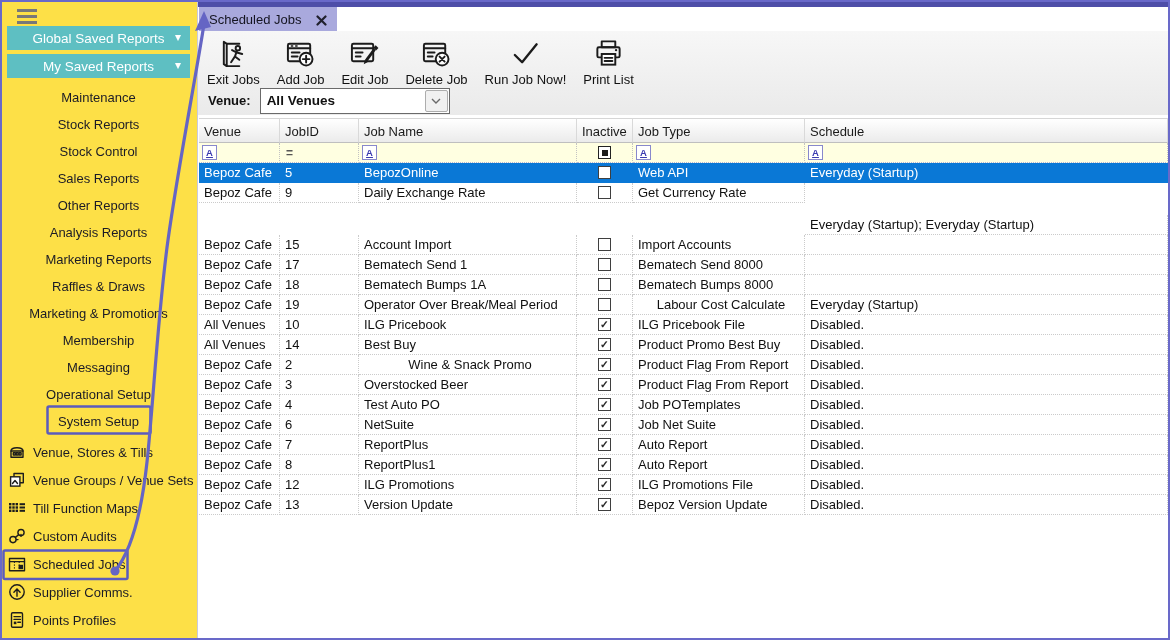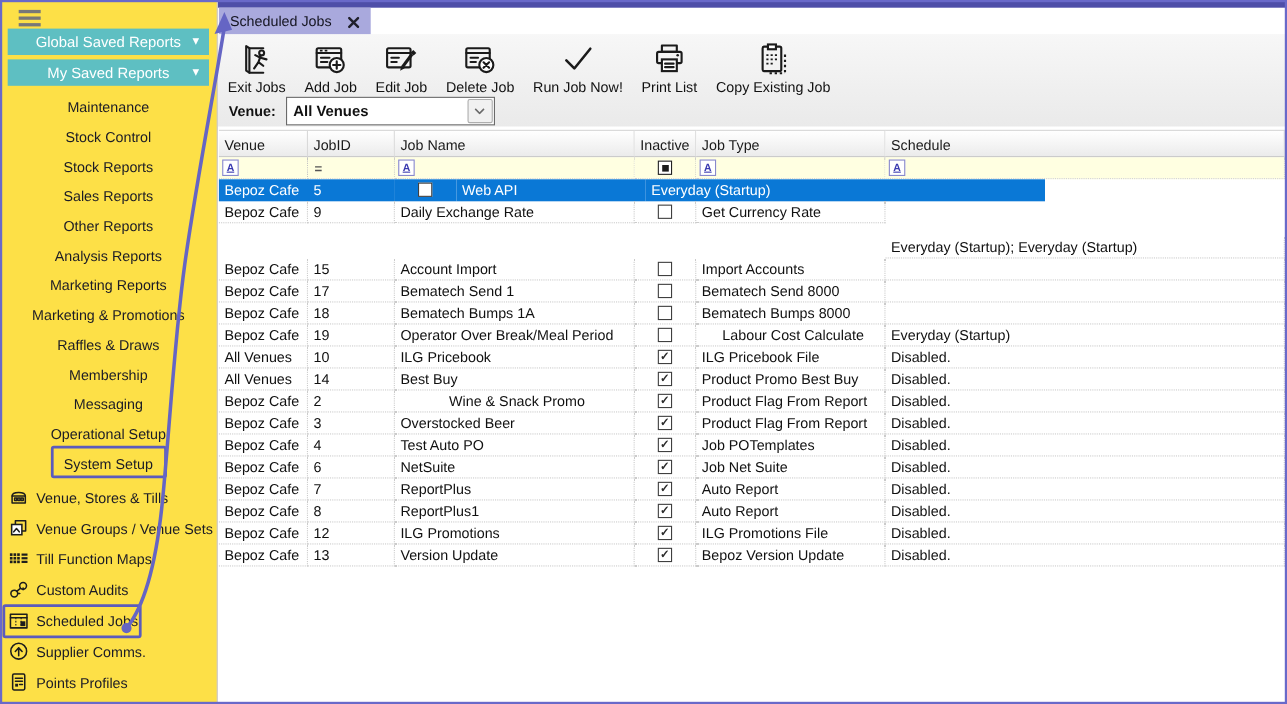--- a/index.html
+++ b/index.html
@@ -79,28 +79,28 @@
     <div class="teal-bar" id="teal1">
       <span>Global Saved Reports</span>
       <span class="caret">▾</span>
     </div>
     <div class="teal-bar" id="teal2">
       <span>My Saved Reports</span>
       <span class="caret">▾</span>
     </div>
     <nav class="report-items" id="report-items">
         <div class="report-item">Maintenance</div>
+        <div class="report-item">Stock Reports</div>
         <div class="report-item">Stock Control</div>
-        <div class="report-item">Stock Reports</div>
         <div class="report-item">Sales Reports</div>
         <div class="report-item">Other Reports</div>
         <div class="report-item">Analysis Reports</div>
         <div class="report-item">Marketing Reports</div>
+        <div class="report-item">Raffles &amp; Draws</div>
         <div class="report-item">Marketing &amp; Promotions</div>
-        <div class="report-item">Raffles &amp; Draws</div>
         <div class="report-item">Membership</div>
         <div class="report-item">Messaging</div>
         <div class="report-item">Operational Setup</div>
         <div class="report-item">System Setup</div>
       </nav>
     <div class="icon-items" id="icon-items">
         <div class="icon-item">
           <span class="ic"><svg viewBox="0 0 18 18" width="18" height="18">
               <path d="M3,8 C3,3.6 15,3.6 15,8" stroke="#1d1d1d" fill="none" stroke-width="1.4" stroke-linejoin="round" stroke-linecap="round"></path>
               <rect x="3" y="8" width="12" height="6.2" stroke="#1d1d1d" fill="none" stroke-width="1.4" stroke-linejoin="round" stroke-linecap="round"></rect>
@@ -247,31 +247,20 @@
           <svg viewBox="0 0 32 32" width="31" height="31">
             <rect x="9" y="3.5" width="14" height="6" stroke="#1b1b1b" fill="none" stroke-width="2" stroke-linejoin="round" stroke-linecap="round"></rect>
             <rect x="4.5" y="9.5" width="23" height="10.5" rx="1.5" stroke="#1b1b1b" fill="none" stroke-width="2" stroke-linejoin="round" stroke-linecap="round"></rect>
             <circle cx="23.8" cy="12.6" r="1.2" fill="#1b1b1b"></circle>
             <rect x="9" y="16.5" width="14" height="11" fill="#fff" stroke="#1b1b1b" stroke-width="2"></rect>
             <path d="M12,20.5 L20,20.5 M12,23.8 L20,23.8" stroke="#1b1b1b" fill="none" stroke-width="2" stroke-linejoin="round" stroke-linecap="round"></path>
           </svg>
         </span>
         <span class="tblabel">Print List</span>
       </div>
-      <div class="tbtn">
-        <span class="tbicon">
-          <svg viewBox="0 0 32 32" width="31" height="31">
-            <rect x="6.5" y="4.5" width="17.5" height="23" rx="1.5" stroke="#1b1b1b" fill="none" stroke-width="2" stroke-linejoin="round" stroke-linecap="round"></rect>
-            <rect x="11.5" y="2.5" width="7.5" height="4.5" fill="#fff" stroke="#1b1b1b" stroke-width="2"></rect>
-            <path d="M10,12.5 L21,12.5 M10,16.5 L21,16.5 M10,20.5 L16.5,20.5" stroke="#1b1b1b" stroke-width="1.6" stroke-dasharray="2,2" fill="none"></path>
-            <path d="M27.5,12 L27.5,29 M13,29.5 L27.5,29.5" stroke="#1b1b1b" stroke-width="2" stroke-dasharray="2.2,2.6" fill="none"></path>
-          </svg>
-        </span>
-        <span class="tblabel">Copy Existing Job</span>
-      </div>
     </div>
 
   <div class="venue-row">
     <span class="venue-label">Venue:</span>
     <div class="venue-select">
       <span class="val">All Venues</span>
       <span class="dd">
         <svg viewBox="0 0 10 6" width="10" height="6">
             <polyline points="1,1 5,5 9,1" fill="none" stroke="#6a6a6a" stroke-width="1.4"></polyline>
           </svg>
@@ -306,20 +295,21 @@
         <div class="tf" style="width: 172px;">
           <span class="filterA">A</span>
         </div>
         <div class="tf" style="width: 363px;">
           <span class="filterA">A</span>
         </div>
       </div>
       <div class="trow drow selected">
         <div class="td" style="width: 81px;">Bepoz Cafe</div>
         <div class="td" style="width: 79px;">5</div>
+        <div class="td" style="width: 218px;">BepozOnline</div>
         <div class="td center" style="width: 56px;">
           <span class="cb"></span>
         </div>
         <div class="td" style="width: 172px;">Web API</div>
         <div class="td" style="width: 363px;">Everyday (Startup)</div>
       </div>
       <div class="trow drow">
         <div class="td" style="width: 81px;">Bepoz Cafe</div>
         <div class="td" style="width: 79px;">9</div>
         <div class="td" style="width: 218px;">Daily Exchange Rate</div>

